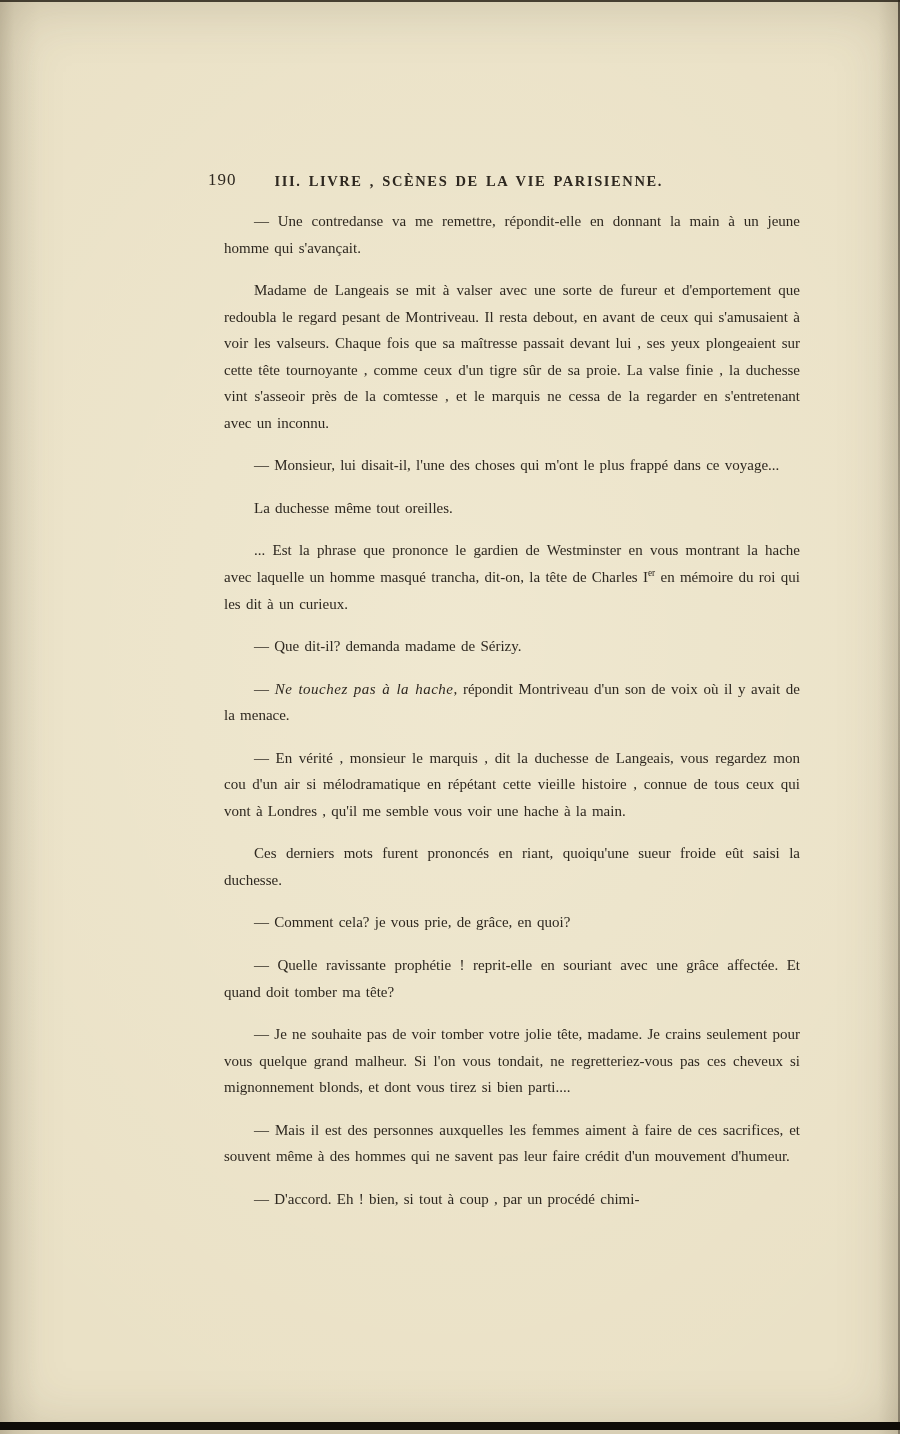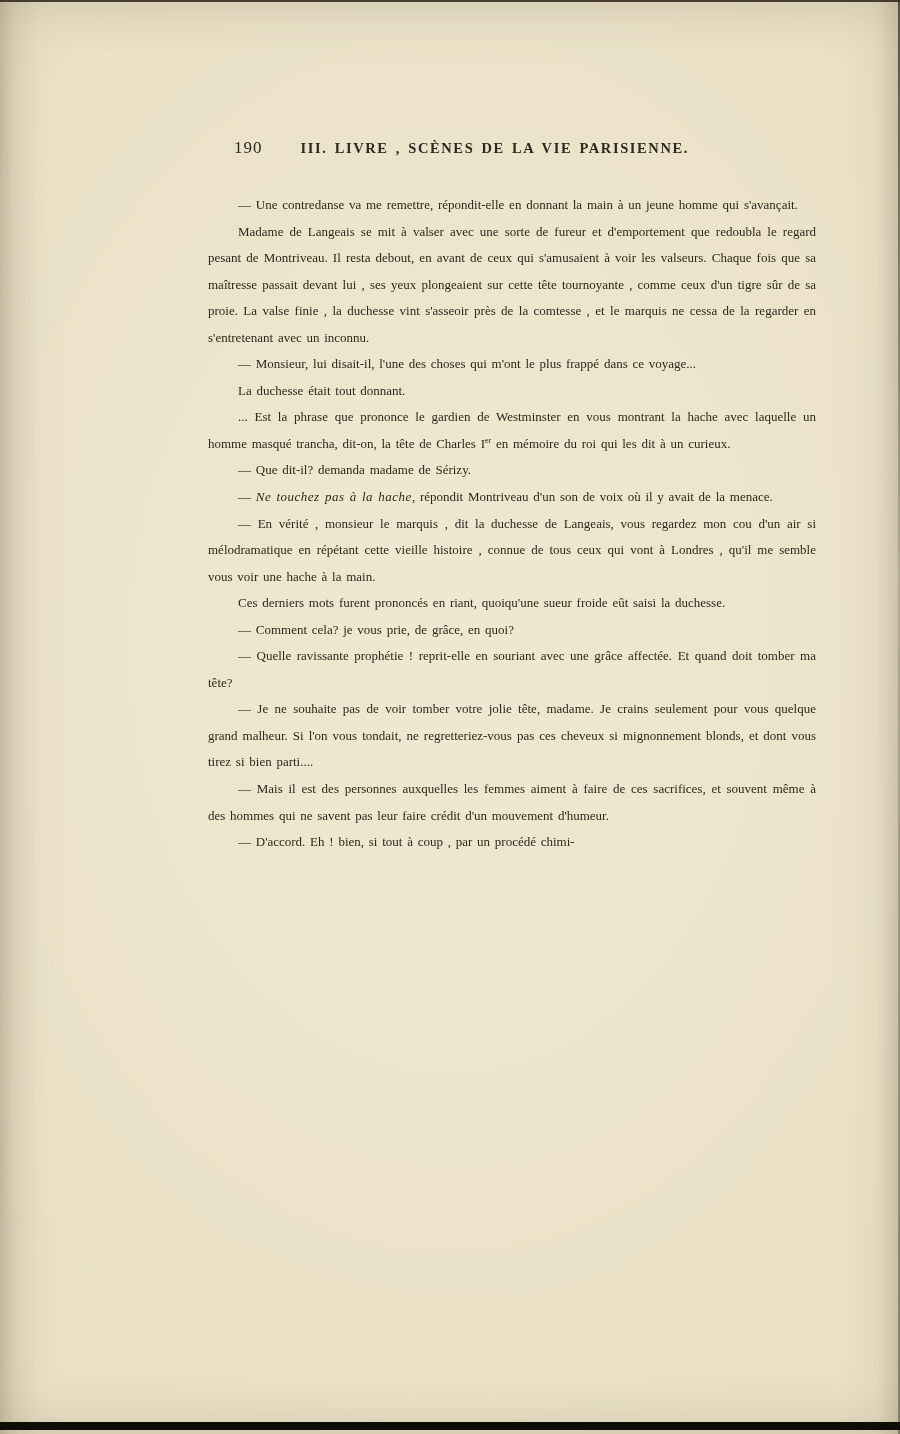--- a/index.html
+++ b/index.html
@@ -32,44 +32,43 @@
   .edge-right{
     position:absolute;top:0;bottom:0;right:0;width:2px;
     background:linear-gradient(to bottom, rgba(42,36,26,0.7), rgba(42,36,26,0.15) 40%, rgba(42,36,26,0.4));
   }
   .edge-bottom{
     position:absolute;left:0;right:0;bottom:4px;height:8px;
     background:#0f0c08;
   }
   .header{
     position:absolute;
-    top:138px;left:208px;width:610px;
-    display:flex;align-items:center;
+    top:170px;left:208px;width:610px;
+    display:flex;align-items:flex-end;
     white-space:nowrap;
-    margin-left:26px;
   }
   .pagenum{
     font-size:17px;
     letter-spacing:1px;
   }
   .running{
     margin-left:38px;
     font-size:14.5px;
     font-weight:bold;
     letter-spacing:1.6px;
     word-spacing:2px;
     font-family:Liberation Serif, serif;
   }
   .text-block{
     position:absolute;
     top:192px;left:208px;width:608px;
   }
   .para{
-    margin:0;
-    font-size:13px;
+    margin:16px;
+    font-size:15px;
     line-height:26.55px;
     text-align:justify;
     text-indent:30px;
     word-spacing:1.5px;
   }
   .para em{font-style:italic;letter-spacing:0.5px;}
   .para sup{font-size:0.62em;vertical-align:super;line-height:0;}
 </style>
 </head>
 <body>
@@ -80,21 +79,21 @@
 
   <div class="header">
     <span class="pagenum">190</span>
     <span class="running">III. LIVRE , SCÈNES DE LA VIE PARISIENNE.</span>
   </div>
 
   <div class="text-block">
       <p class="para"><span>— Une contredanse va me remettre, répondit-elle en donnant la main à un jeune homme qui s'avançait.</span></p>
       <p class="para"><span>Madame de Langeais se mit à valser avec une sorte de fureur et d'emportement que redoubla le regard pesant de Montriveau. Il resta debout, en avant de ceux qui s'amusaient à voir les valseurs. Chaque fois que sa maîtresse passait devant lui , ses yeux plongeaient sur cette tête tournoyante , comme ceux d'un tigre sûr de sa proie. La valse finie , la duchesse vint s'asseoir près de la comtesse , et le marquis ne cessa de la regarder en s'entretenant avec un inconnu.</span></p>
       <p class="para"><span>— Monsieur, lui disait-il, l'une des choses qui m'ont le plus frappé dans ce voyage...</span></p>
-      <p class="para"><span>La duchesse était tout donnant.</span></p>
+      <p class="para"><span>La duchesse même tout oreilles.</span></p>
       <p class="para"><span>... Est la phrase que prononce le gardien de Westminster en vous montrant la hache avec laquelle un homme masqué trancha, dit-on, la tête de Charles I</span><sup>er</sup><span> en mémoire du roi qui les dit à un curieux.</span></p>
       <p class="para"><span>— Que dit-il? demanda madame de Sérizy.</span></p>
       <p class="para"><span>— </span><em>Ne touchez pas à la hache</em><span>, répondit Montriveau d'un son de voix où il y avait de la menace.</span></p>
       <p class="para"><span>— En vérité , monsieur le marquis , dit la duchesse de Langeais, vous regardez mon cou d'un air si mélodramatique en répétant cette vieille histoire , connue de tous ceux qui vont à Londres , qu'il me semble vous voir une hache à la main.</span></p>
       <p class="para"><span>Ces derniers mots furent prononcés en riant, quoiqu'une sueur froide eût saisi la duchesse.</span></p>
       <p class="para"><span>— Comment cela? je vous prie, de grâce, en quoi?</span></p>
       <p class="para"><span>— Quelle ravissante prophétie ! reprit-elle en souriant avec une grâce affectée. Et quand doit tomber ma tête?</span></p>
       <p class="para"><span>— Je ne souhaite pas de voir tomber votre jolie tête, madame. Je crains seulement pour vous quelque grand malheur. Si l'on vous tondait, ne regretteriez-vous pas ces cheveux si mignonnement blonds, et dont vous tirez si bien parti....</span></p>
       <p class="para"><span>— Mais il est des personnes auxquelles les femmes aiment à faire de ces sacrifices, et souvent même à des hommes qui ne savent pas leur faire crédit d'un mouvement d'humeur.</span></p>
       <p class="para"><span>— D'accord. Eh ! bien, si tout à coup , par un procédé chimi-</span></p>

